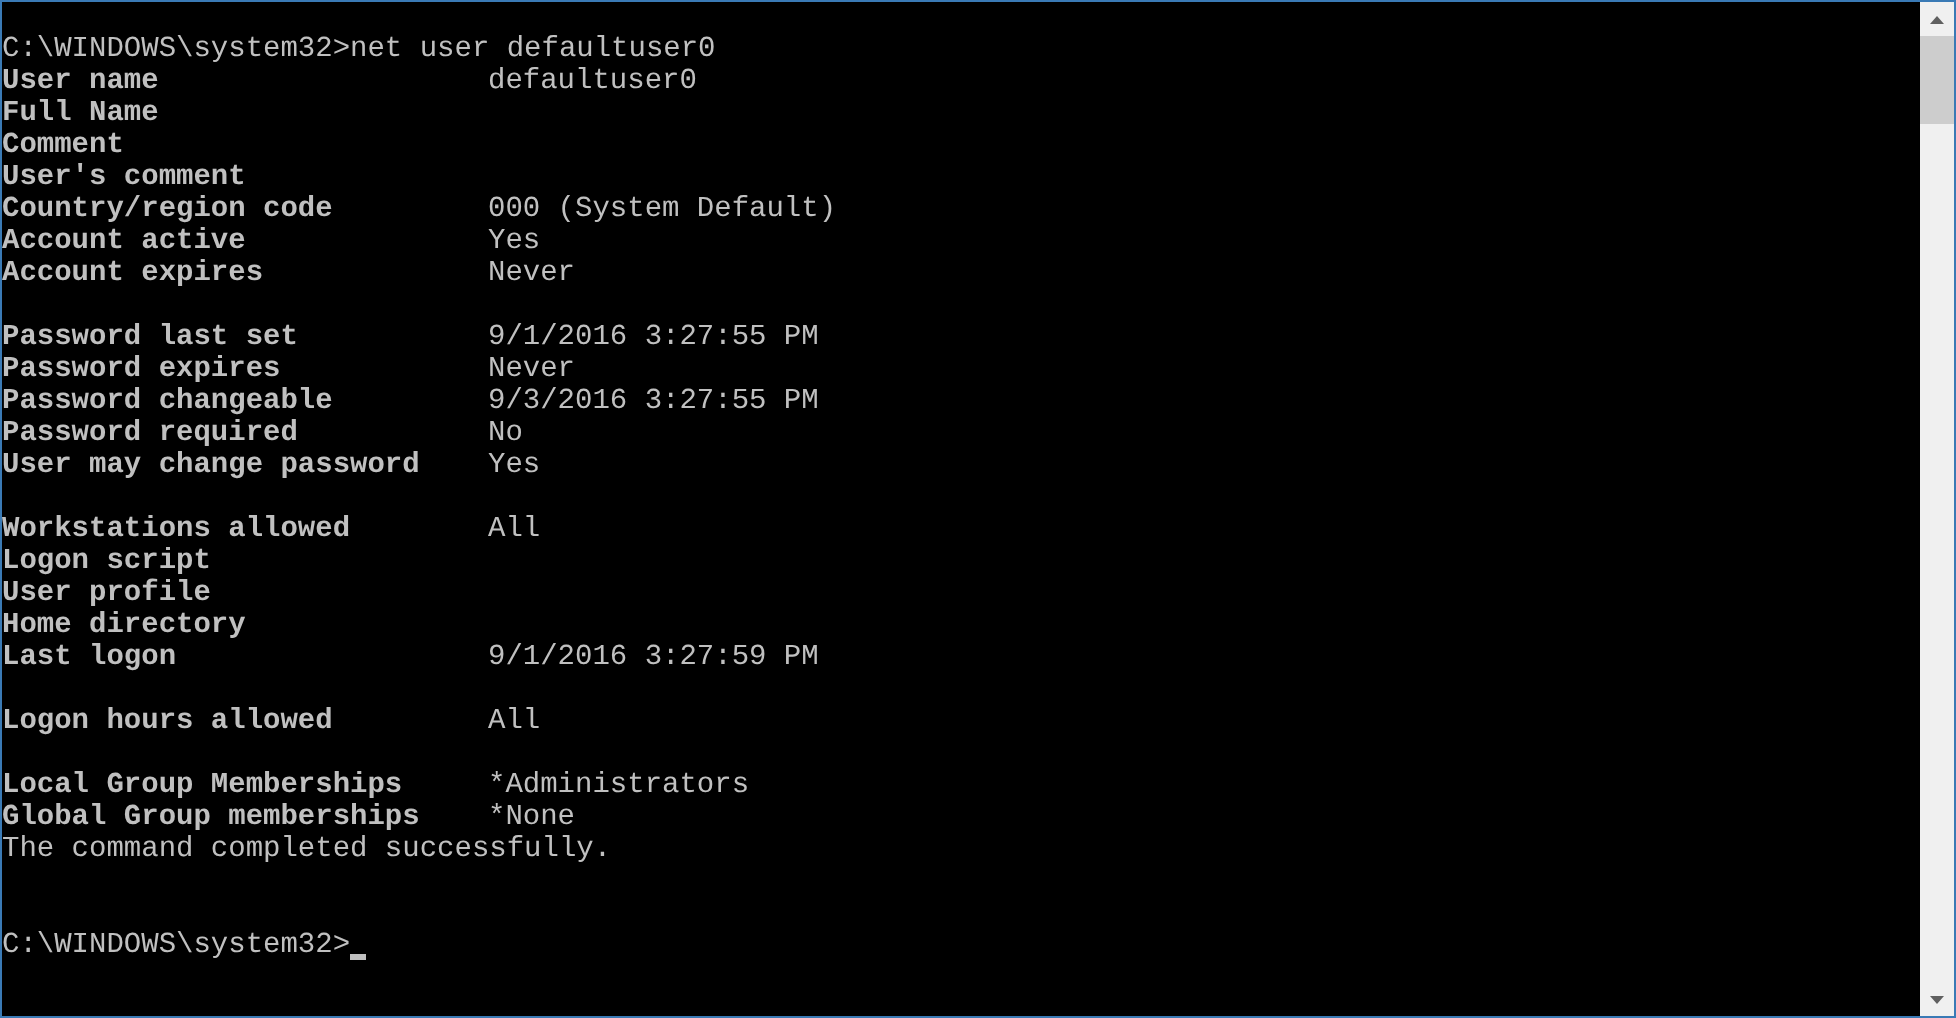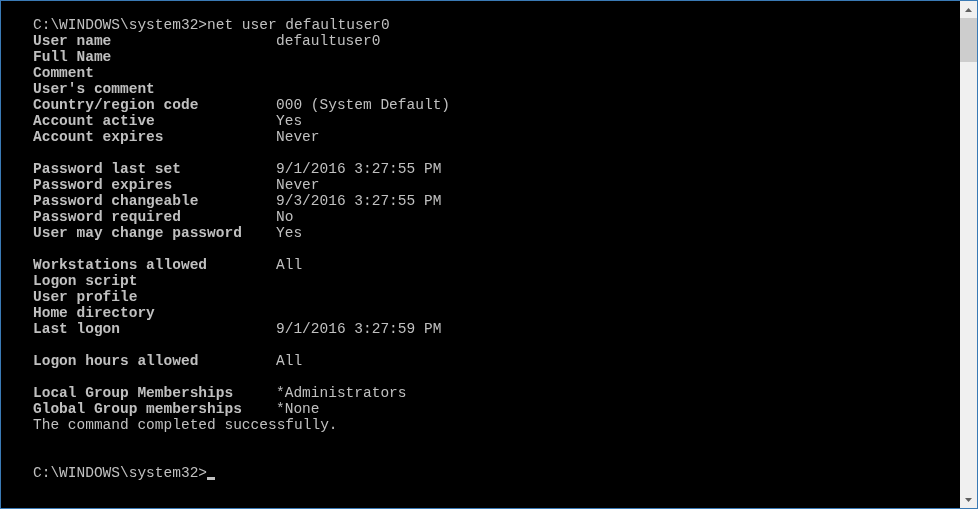--- a/index.html
+++ b/index.html
@@ -94,21 +94,20 @@
       padding: 0;
       position: absolute;
       top: 0;
       left: 0;
       right: 17px;
       bottom: 0;
     }
     .terminal-content .row {
       display: block;
       height: 16px;
-      padding-left: 32px;
     }
     .field-label {
       display: inline-block;
       width: 243px;
       font-weight: bold;
     }
     .cursor {
       display: inline-block;
       width: 8px;
       height: 3px;

